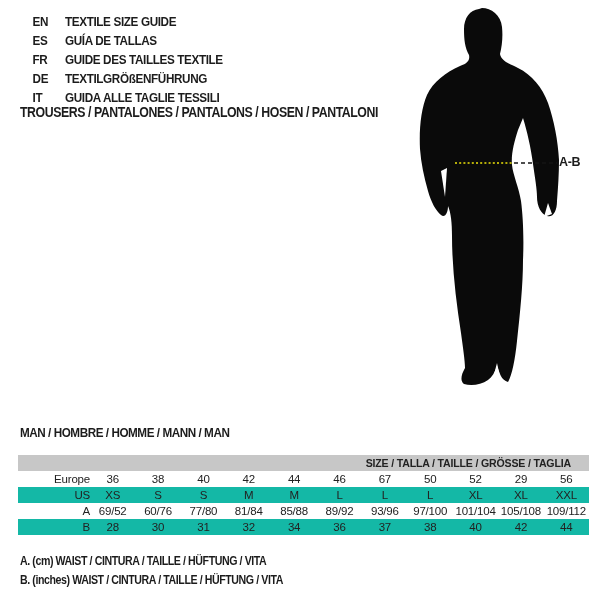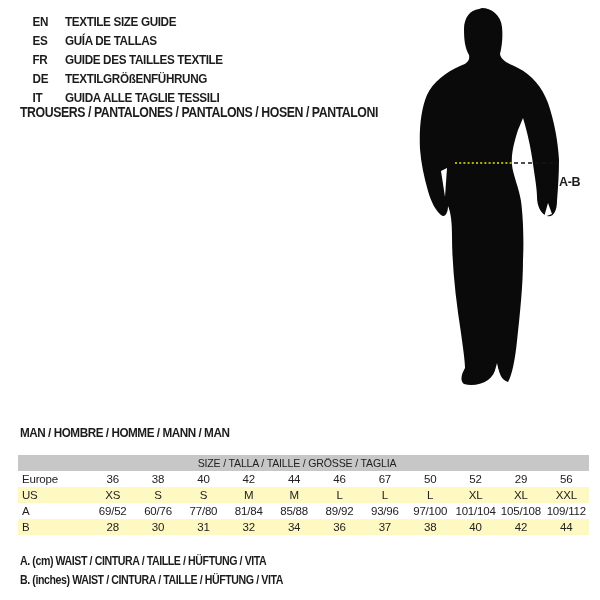--- a/index.html
+++ b/index.html
@@ -15,32 +15,32 @@
   #lang-list{left:22px;top:12px;transform:scaleX(0.9);}
   .lang-row{display:flex;line-height:19px;font-size:13px;font-weight:bold;letter-spacing:-0.4px;}
   .lang-code{width:36px;flex:0 0 36px;}
   .lang-label{white-space:nowrap;}
 
   
   #category-title{left:20px;top:104px;font-size:14px;transform:scaleX(0.88);white-space:nowrap;}
 
   
   #figure-wrap{left:390px;top:0;width:210px;height:400px;}
-  #measure-label{left:559px;top:155px;font-size:12.5px;font-weight:bold;letter-spacing:-0.3px;margin-top:20px;}
+  #measure-label{left:559px;top:155px;font-size:12.5px;font-weight:bold;letter-spacing:-0.3px;}
 
   
   #section-title{left:20px;top:425px;font-size:13px;transform:scaleX(0.9);white-space:nowrap;}
 
   
   #size-table{left:18px;top:455px;width:571px;border-collapse:collapse;table-layout:fixed;
     font-size:11.5px;letter-spacing:-0.2px;color:#222;}
   #size-table td{height:16px;padding:0;text-align:center;vertical-align:middle;white-space:nowrap;}
-  #size-table td.rowlabel{text-align:left;padding-left:4px;}
-  #size-table tr.stripe td{background:#fef9c3;}
-  #table-header-row td{background:#c7c7c7;text-align:center;}
+  #size-table td.rowlabel{text-align:right;padding-left:4px;}
+  #size-table tr.stripe td{background:#14b8a6;}
+  #table-header-row td{background:#c7c7c7;text-align:right;font-weight:bold;}
   #table-header-text{display:inline-block;padding-left:4px;transform:scaleX(0.92);transform-origin:left center;white-space:nowrap;}
 
   
   #footnotes{left:20px;top:552px;font-size:12.5px;line-height:19px;transform:scaleX(0.85);}
   .footnote{white-space:nowrap;}
 </style>
 </head>
 <body>
 
 <div id="lang-list" class="abs">

